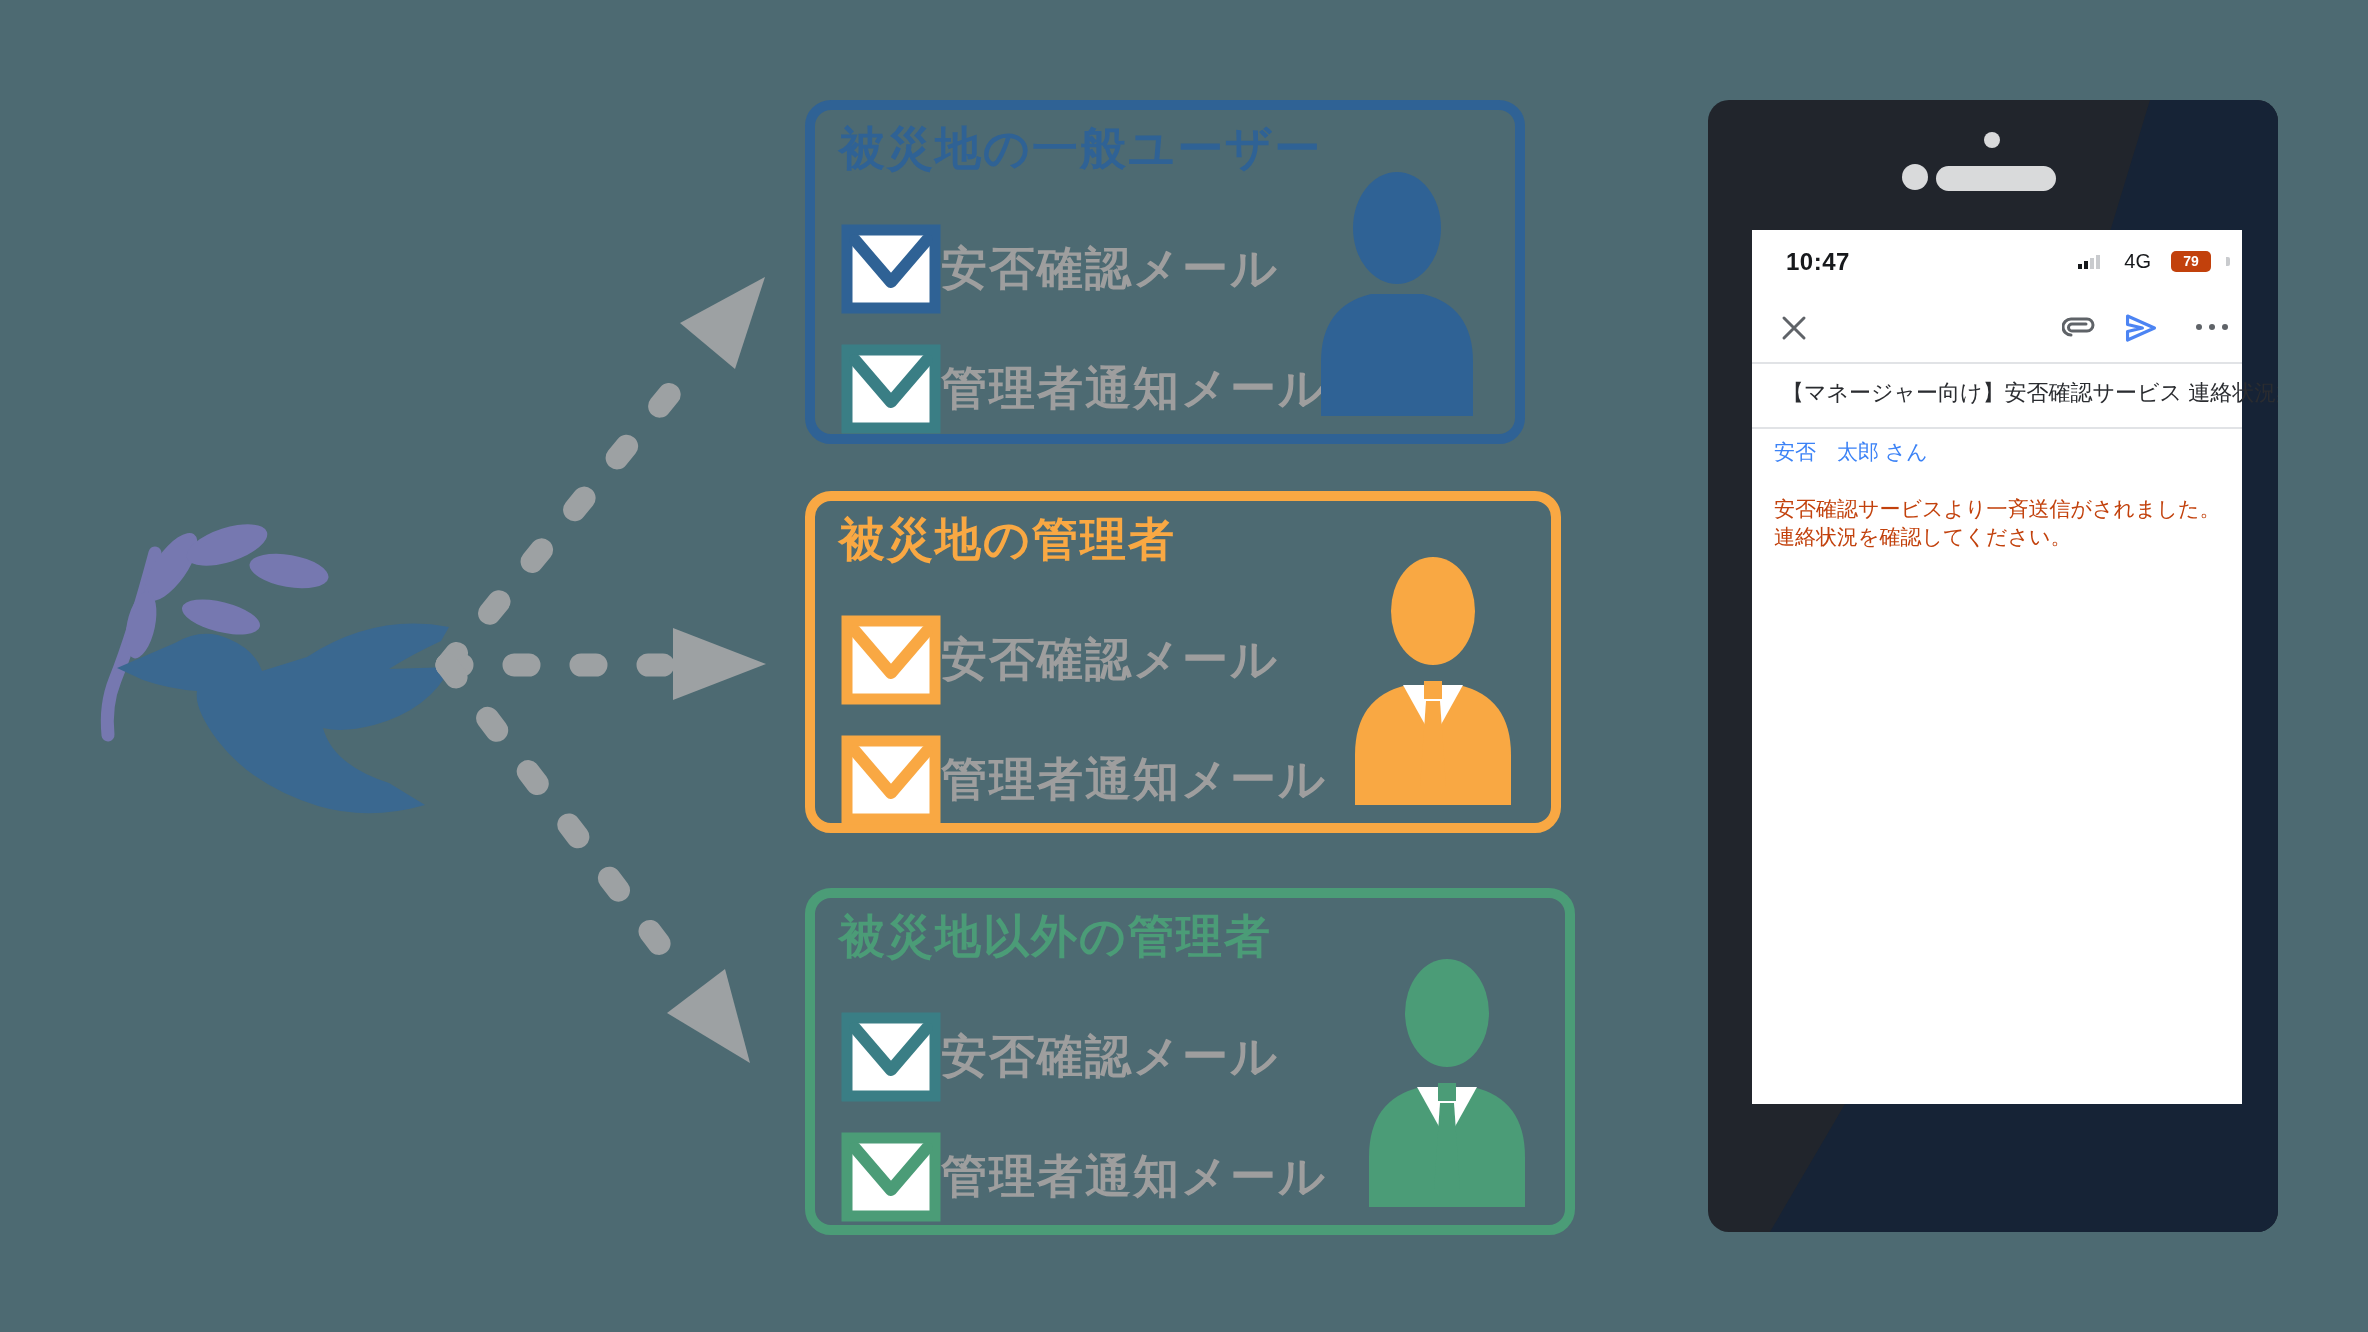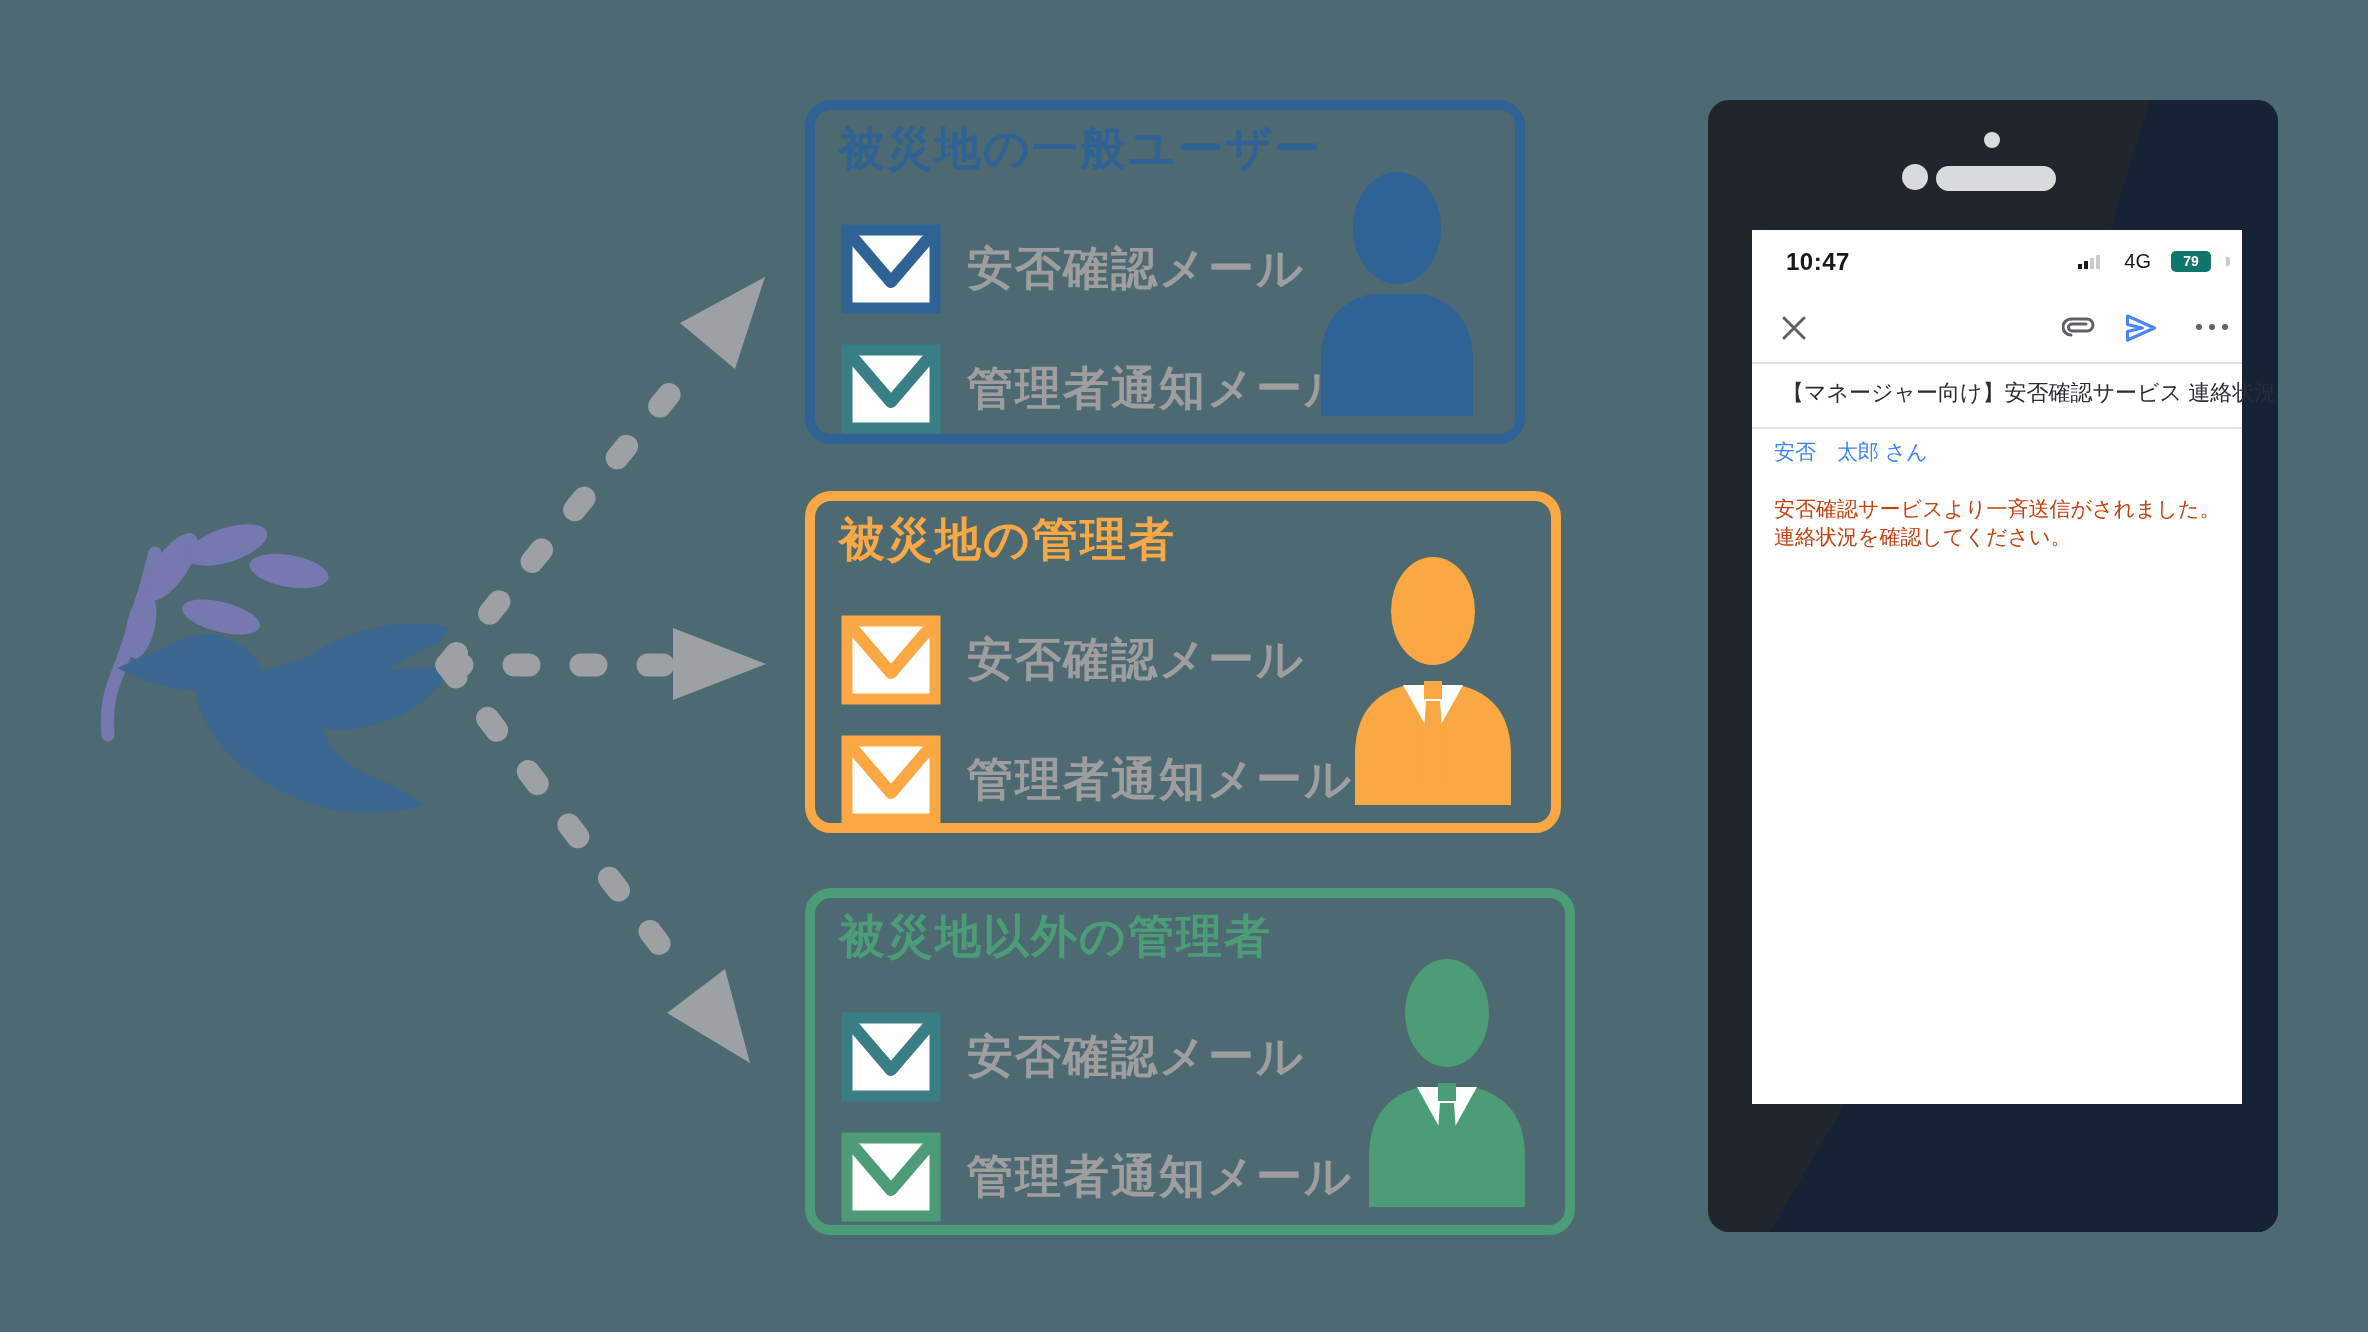--- a/index.html
+++ b/index.html
@@ -5,39 +5,39 @@
   html,body{margin:0;padding:0;}
   body{font-family:"Liberation Sans","DejaVu Sans",sans-serif;}
   #stage{position:relative;width:2368px;height:1332px;overflow:hidden;}
 
   
   .dove-svg{position:absolute;left:75px;top:505px;}
   .arrows-svg{position:absolute;left:0;top:0;pointer-events:none;}
 
   .box{position:absolute;box-sizing:border-box;border:10px solid var(--accent);border-radius:26px;}
   .box-title{position:absolute;left:24px;top:8px;font-size:46px;font-weight:700;color:var(--accent);letter-spacing:2px;white-space:nowrap;}
-  .mail-row{position:absolute;left:26px;height:90px;display:flex;align-items:center;gap:26px;}
+  .mail-row{position:absolute;left:26px;height:90px;display:flex;align-items:center;}
   .mail-row.r1{top:114px;}
   .mail-row.r2{top:234px;}
   .envelope{width:100px;height:90px;flex:0 0 auto;display:block;}
   .mail-label{font-size:46px;font-weight:700;color:var(--label);letter-spacing:2px;white-space:nowrap;}
   .person{position:absolute;right:30px;bottom:14px;color:var(--accent);}
 
   
   .phone{position:absolute;left:1708px;top:100px;width:570px;height:1132px;border-radius:21px;overflow:hidden;}
   .glare{position:absolute;inset:0;clip-path:polygon(442px 0px,570px 0px,570px 1132px,62px 1132px,137px 1004px);}
   .camera-dot{position:absolute;left:276px;top:32px;width:16px;height:16px;border-radius:50%;background:#d9dadb;}
   .ear-dot{position:absolute;left:194px;top:64px;width:26px;height:26px;border-radius:50%;background:#d9dadb;}
   .speaker{position:absolute;left:228px;top:66px;width:120px;height:25px;border-radius:13px;background:#d9dadb;}
   .screen{position:absolute;left:44px;top:130px;width:490px;height:874px;background:#ffffff;}
 
   .status-time{position:absolute;left:34px;top:18px;font-size:24px;font-weight:700;color:#17191c;letter-spacing:0.5px;}
   .status-right{position:absolute;right:12px;top:18px;height:26px;display:flex;align-items:center;gap:20px;}
   .net-label{font-size:20px;color:#17191c;}
-  .battery{width:40px;height:21px;background:#0f766e;border-radius:5px;color:#fff;font-size:14px;font-weight:700;display:flex;align-items:center;justify-content:center;}
+  .battery{width:40px;height:21px;background:#c2410c;border-radius:5px;color:#fff;font-size:14px;font-weight:700;display:flex;align-items:center;justify-content:center;}
   .batt-nub{width:4px;height:9px;background:#c9cbce;border-radius:0 2px 2px 0;margin-left:-5px;}
 
   .tb-icon{position:absolute;display:block;}
   .divider{position:absolute;left:0;right:0;height:2px;background:#e1e3e6;}
   .subject-line{position:absolute;left:30px;top:148px;width:452px;font-size:22px;color:#2a2c30;white-space:nowrap;}
   .greeting{position:absolute;left:22px;top:208px;font-size:21px;color:#3b82f6;}
   .mail-body{position:absolute;left:22px;top:265px;font-size:21px;line-height:28px;color:#c2410c;}
   .mail-link{position:absolute;left:22px;top:342px;width:452px;font-size:21.5px;line-height:28px;word-break:break-all;text-decoration:none;}
 </style>
 </head>

